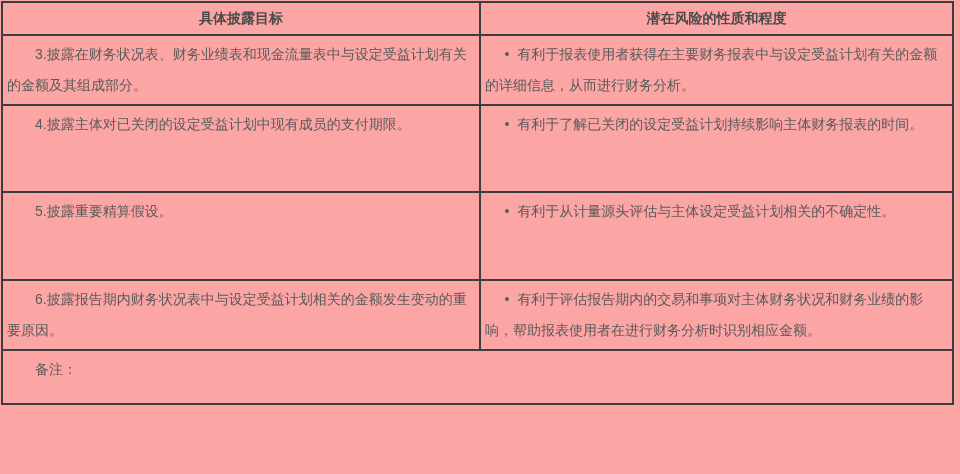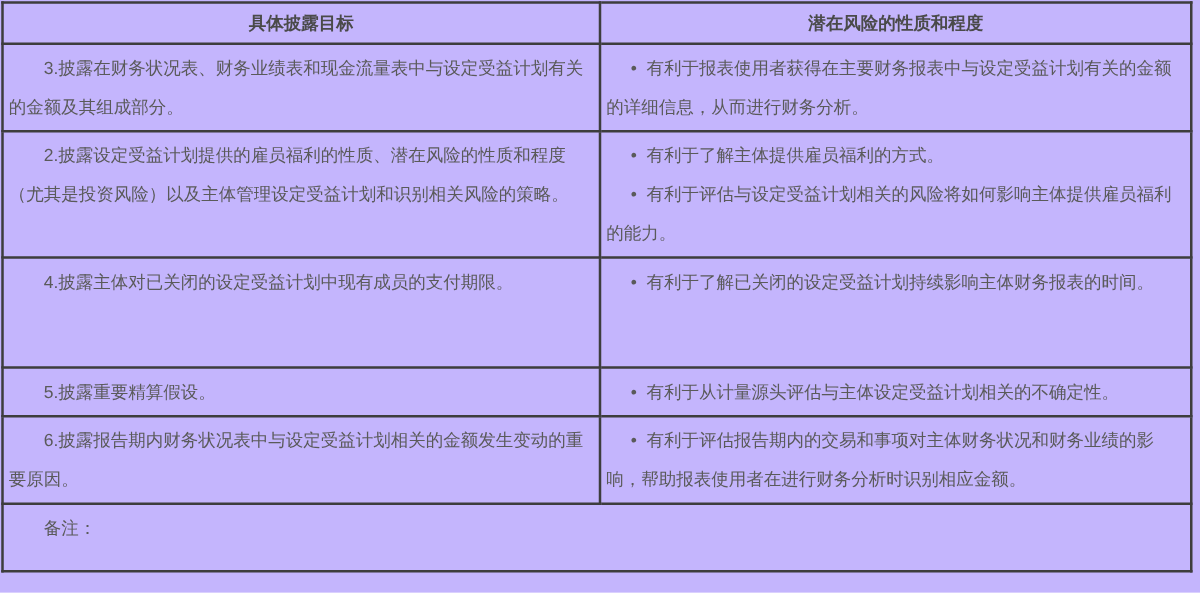--- a/index.html
+++ b/index.html
@@ -4,21 +4,21 @@
 <style>
   html, body {
     margin: 0;
     padding: 0;
     background: #ffffff;
     font-family: "Liberation Sans", "DejaVu Sans", sans-serif;
   }
   .page {
     width: 960px;
     height: 474px;
-    background: #c4b5fd;
+    background: #fca5a5;
     box-sizing: border-box;
     padding: 1px 0 0 1px;
   }
   table.disclosure {
     border-collapse: collapse;
     table-layout: fixed;
     width: 951px;
     color: #5a5a5a;
     font-size: 14px;
   }
@@ -73,29 +73,20 @@
         <tr>
           <td class="objective">
             <p>3.披露在财务状况表、财务业绩表和现金流量表中与设定受益计划有关的金额及其组成部分。</p>
           </td>
           <td class="meaning">
             <p>•&nbsp; 有利于报表使用者获得在主要财务报表中与设定受益计划有关的金额的详细信息，从而进行财务分析。</p>
           </td>
         </tr>
         <tr>
           <td class="objective">
-            <p>2.披露设定受益计划提供的雇员福利的性质、潜在风险的性质和程度（尤其是投资风险）以及主体管理设定受益计划和识别相关风险的策略。</p>
-          </td>
-          <td class="meaning">
-            <p>•&nbsp; 有利于了解主体提供雇员福利的方式。</p>
-            <p>•&nbsp; 有利于评估与设定受益计划相关的风险将如何影响主体提供雇员福利的能力。</p>
-          </td>
-        </tr>
-        <tr>
-          <td class="objective">
             <p>4.披露主体对已关闭的设定受益计划中现有成员的支付期限。</p>
           </td>
           <td class="meaning">
             <p>•&nbsp; 有利于了解已关闭的设定受益计划持续影响主体财务报表的时间。</p>
           </td>
         </tr>
         <tr>
           <td class="objective">
             <p>5.披露重要精算假设。</p>
           </td>

